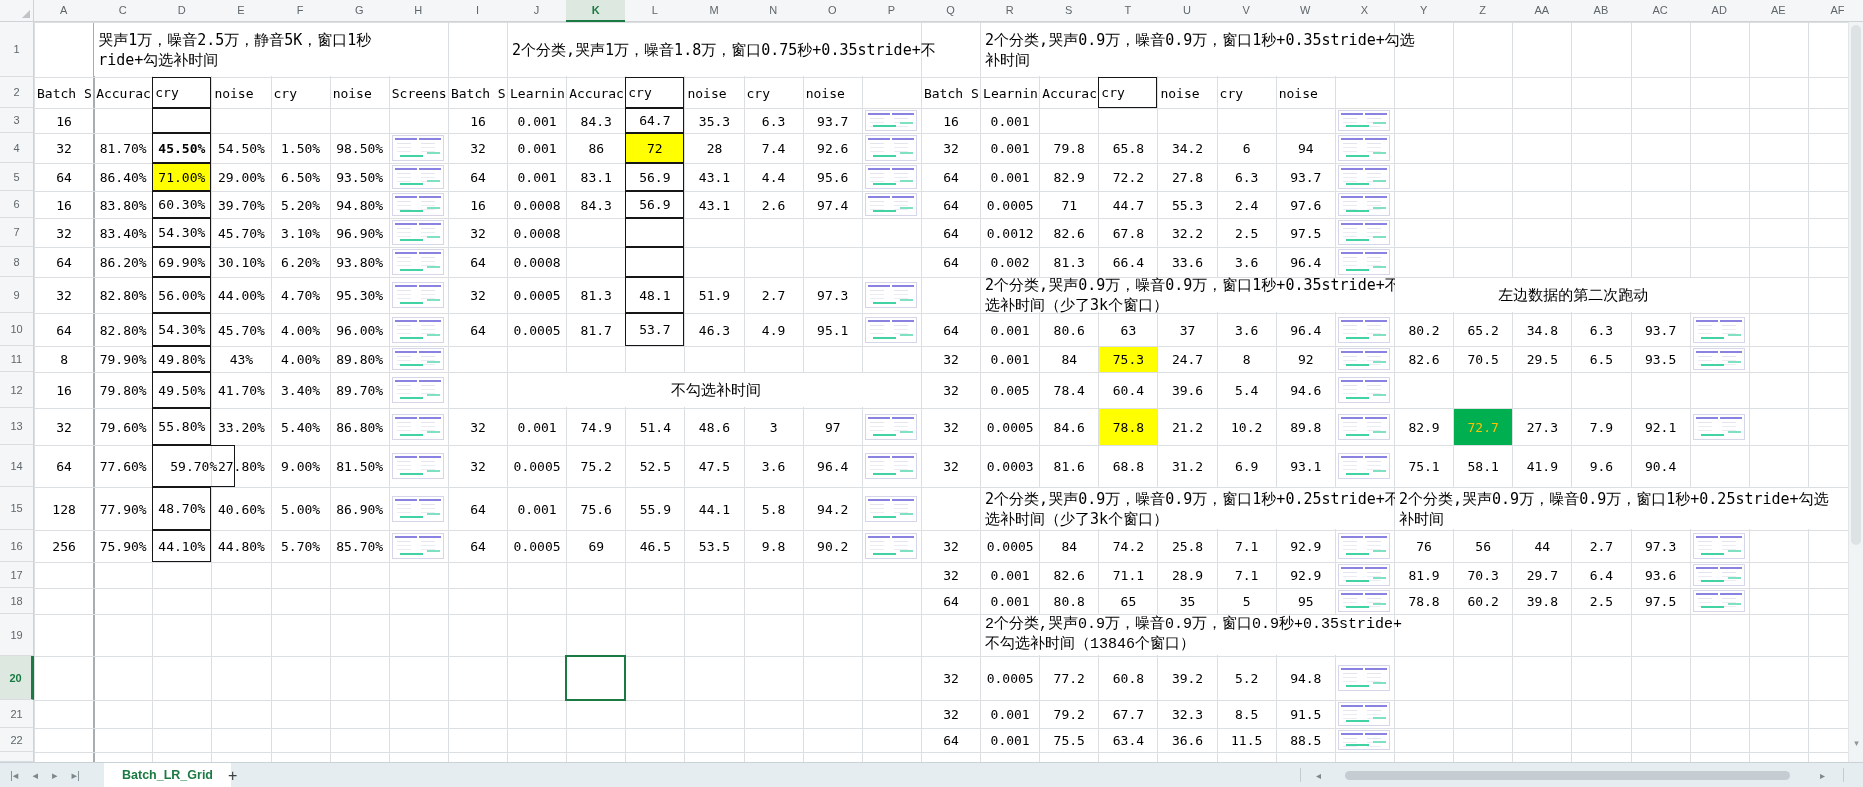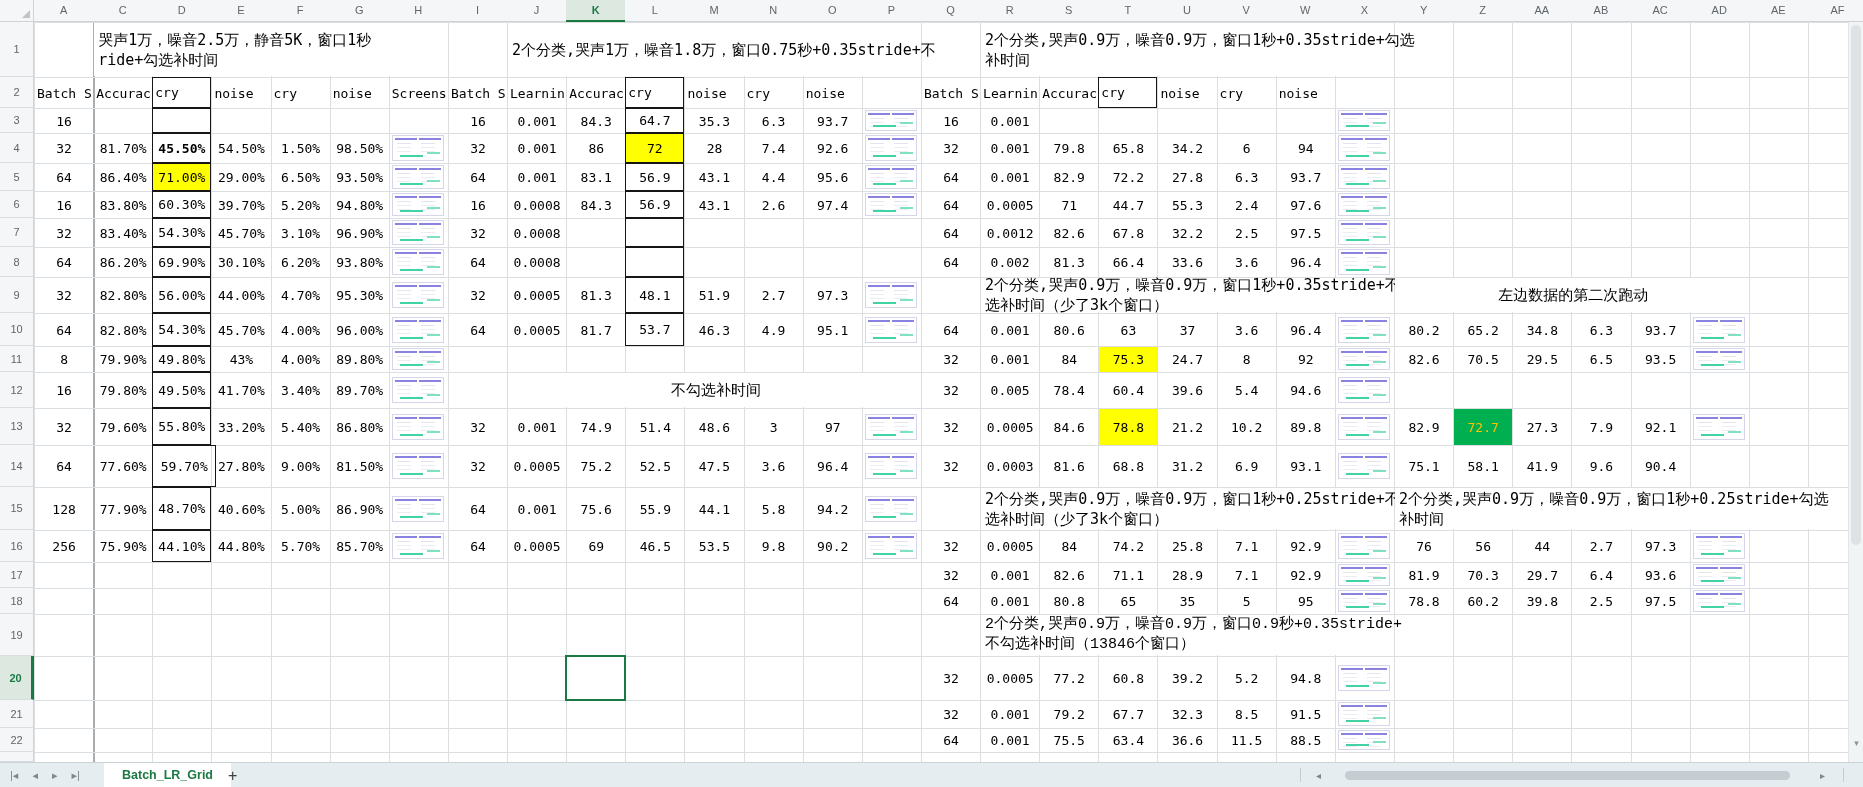--- a/index.html
+++ b/index.html
@@ -258,21 +258,21 @@
       <div class="cell" style="left: 271.52px; top: 373px; width: 58.13px; height: 35px;">3.40%</div>
       <div class="cell" style="left: 330.65px; top: 373px; width: 58.13px; height: 35px;">89.70%</div>
       <div class="cell" style="left: 35px; top: 409px; width: 58.13px; height: 36px;">32</div>
       <div class="cell" style="left: 94.13px; top: 409px; width: 58.13px; height: 36px;">79.60%</div>
       <div class="cell box" style="left: 152.26px; top: 408px; width: 59.13px; height: 37px;">55.80%</div>
       <div class="cell" style="left: 212.39px; top: 409px; width: 58.13px; height: 36px;">33.20%</div>
       <div class="cell" style="left: 271.52px; top: 409px; width: 58.13px; height: 36px;">5.40%</div>
       <div class="cell" style="left: 330.65px; top: 409px; width: 58.13px; height: 36px;">86.80%</div>
       <div class="cell" style="left: 35px; top: 446px; width: 58.13px; height: 41px;">64</div>
       <div class="cell" style="left: 94.13px; top: 446px; width: 58.13px; height: 41px;">77.60%</div>
-      <div class="cell box" style="left: 152.26px; top: 445px; width: 64px; height: 42px; text-align: center;">59.70%</div>
+      <div class="cell box" style="left: 152.26px; top: 445px; width: 83px; height: 42px; text-align: center;">59.70%</div>
       <div class="cell" style="left: 212.39px; top: 446px; width: 58.13px; height: 41px;">27.80%</div>
       <div class="cell" style="left: 271.52px; top: 446px; width: 58.13px; height: 41px;">9.00%</div>
       <div class="cell" style="left: 330.65px; top: 446px; width: 58.13px; height: 41px;">81.50%</div>
       <div class="cell" style="left: 35px; top: 488px; width: 58.13px; height: 42px;">128</div>
       <div class="cell" style="left: 94.13px; top: 488px; width: 58.13px; height: 42px;">77.90%</div>
       <div class="cell box" style="left: 152.26px; top: 487px; width: 59.13px; height: 43px;">48.70%</div>
       <div class="cell" style="left: 212.39px; top: 488px; width: 58.13px; height: 42px;">40.60%</div>
       <div class="cell" style="left: 271.52px; top: 488px; width: 58.13px; height: 42px;">5.00%</div>
       <div class="cell" style="left: 330.65px; top: 488px; width: 58.13px; height: 42px;">86.90%</div>
       <div class="cell" style="left: 35px; top: 531px; width: 58.13px; height: 31px;">256</div>

